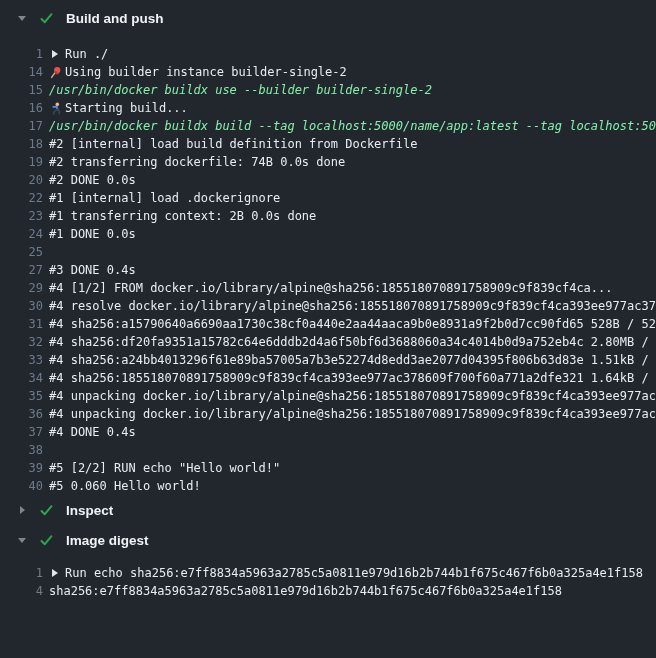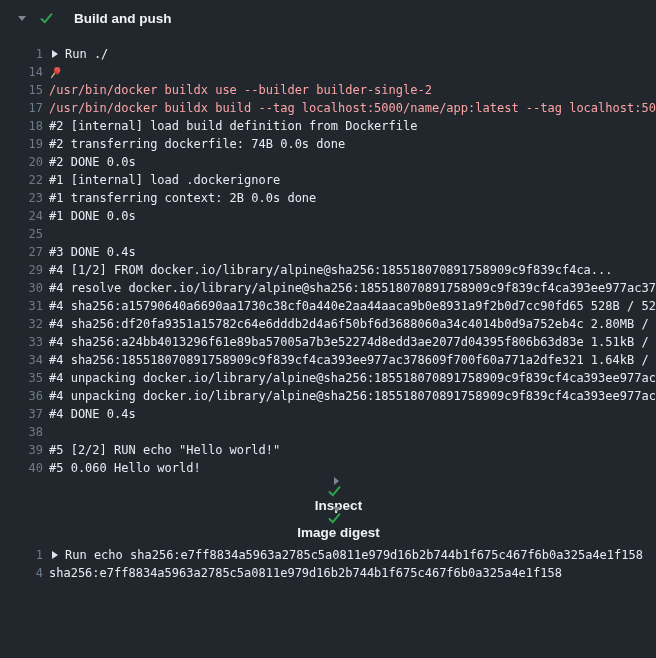--- a/index.html
+++ b/index.html
@@ -7,43 +7,43 @@
     width:656px;height:658px;overflow:hidden;
     background:#22272e;
     font-family:"DejaVu Sans Mono","Liberation Mono",monospace;
     font-size:12px;color:#e6edf3;
   }
   .viewer{width:656px;height:658px;overflow:hidden;}
   .sec-header{
     display:flex;align-items:center;cursor:pointer;
   }
   .sec-header.h-first{height:36px;}
-  .sec-header.h-small{height:30px;flex-direction:column;}
+  .sec-header.h-small{height:30px;}
   .twisty{margin-left:17px;width:10px;display:flex;justify-content:center;align-items:center;flex:0 0 auto;}
   .tri-down{width:0;height:0;border-left:4.5px solid transparent;border-right:4.5px solid transparent;border-top:5.5px solid #7d8590;}
   .tri-right{width:0;height:0;border-top:4.5px solid transparent;border-bottom:4.5px solid transparent;border-left:5.5px solid #7d8590;}
   .check{margin-left:13px;flex:0 0 auto;display:flex;align-items:center;}
   .sec-title{
-    margin-left:21px;
+    margin-left:13px;
     font-family:"Liberation Sans",sans-serif;
     font-size:13.5px;font-weight:700;color:#f0f3f6;
     white-space:pre;
   }
   .lines{padding-top:9px;}
   .line{display:flex;height:18px;line-height:18px;white-space:pre;}
   .num{
     width:43px;flex:0 0 auto;text-align:right;
     color:#6e7b8a;text-decoration:none;cursor:pointer;
   }
   .content{
     padding-left:6px;white-space:pre;overflow:hidden;
     display:flex;align-items:center;flex:1 1 auto;min-width:0;
   }
   .content .txt{white-space:pre;}
-  .c-blue{color:#fca5a5;}
+  .c-blue{color:#86efac;font-style:italic;}
   .run-toggle{
     display:inline-block;width:0;height:0;flex:0 0 auto;
     border-top:4px solid transparent;border-bottom:4px solid transparent;
     border-left:6px solid #dfe5ec;
     margin-right:7px;margin-left:3px;cursor:pointer;
   }
   .inline-icon{display:inline-flex;width:13px;height:13px;margin-right:3px;flex:0 0 auto;align-items:center;}
   .inline-icon svg{display:block;}
 </style>
 </head>
@@ -61,22 +61,28 @@
         </svg>
     </span>
     <span class="sec-title">Build and push</span>
   </div>
   <div class="lines">
       <div class="line"><a class="num">1</a><span class="content"><span class="run-toggle"></span><span class="txt">Run ./</span></span></div>
       <div class="line"><a class="num">14</a><span class="content"><span class="inline-icon"><svg width="13" height="13" viewBox="0 0 13 13">
               <line x1="5.8" y1="7" x2="2.6" y2="11.4" stroke="#c9b18c" stroke-width="1.4" stroke-linecap="round"></line>
               <circle cx="8.2" cy="4.2" r="3.1" fill="#e5534b"></circle>
               <rect x="5.2" y="5.6" width="4.6" height="2.1" rx="0.8" transform="rotate(40 7.5 6.6)" fill="#c93c32"></rect>
-            </svg></span></span></div>
+            </svg></span><span class="txt">Using builder instance builder-single-2</span></span></div>
       <div class="line"><a class="num">15</a><span class="content c-blue"><span class="txt">/usr/bin/docker buildx use --builder builder-single-2</span></span></div>
+      <div class="line"><a class="num">16</a><span class="content"><span class="inline-icon"><svg width="13" height="13" viewBox="0 0 13 13">
+              <circle cx="8.3" cy="2.4" r="1.8" fill="#e8b98e"></circle>
+              <path d="M4.2 4.8 L7.6 4.6 L8.6 7.4" stroke="#5b8dd6" stroke-width="1.8" fill="none" stroke-linecap="round"></path>
+              <path d="M8.6 7.4 L5.4 9.2 L4.6 12" stroke="#3d4754" stroke-width="1.6" fill="none" stroke-linecap="round"></path>
+              <path d="M8.6 7.4 L10.4 9.6 L10.2 11.8" stroke="#3d4754" stroke-width="1.6" fill="none" stroke-linecap="round"></path>
+            </svg></span><span class="txt">Starting build...</span></span></div>
       <div class="line"><a class="num">17</a><span class="content c-blue"><span class="txt">/usr/bin/docker buildx build --tag localhost:5000/name/app:latest --tag localhost:5000/name/app:1.0.0</span></span></div>
       <div class="line"><a class="num">18</a><span class="content"><span class="txt">#2 [internal] load build definition from Dockerfile</span></span></div>
       <div class="line"><a class="num">19</a><span class="content"><span class="txt">#2 transferring dockerfile: 74B 0.0s done</span></span></div>
       <div class="line"><a class="num">20</a><span class="content"><span class="txt">#2 DONE 0.0s</span></span></div>
       <div class="line"><a class="num">22</a><span class="content"><span class="txt">#1 [internal] load .dockerignore</span></span></div>
       <div class="line"><a class="num">23</a><span class="content"><span class="txt">#1 transferring context: 2B 0.0s done</span></span></div>
       <div class="line"><a class="num">24</a><span class="content"><span class="txt">#1 DONE 0.0s</span></span></div>
       <div class="line"><a class="num">25</a><span class="content"><span class="txt"></span></span></div>
       <div class="line"><a class="num">27</a><span class="content"><span class="txt">#3 DONE 0.4s</span></span></div>
       <div class="line"><a class="num">29</a><span class="content"><span class="txt">#4 [1/2] FROM docker.io/library/alpine@sha256:185518070891758909c9f839cf4ca...</span></span></div>

